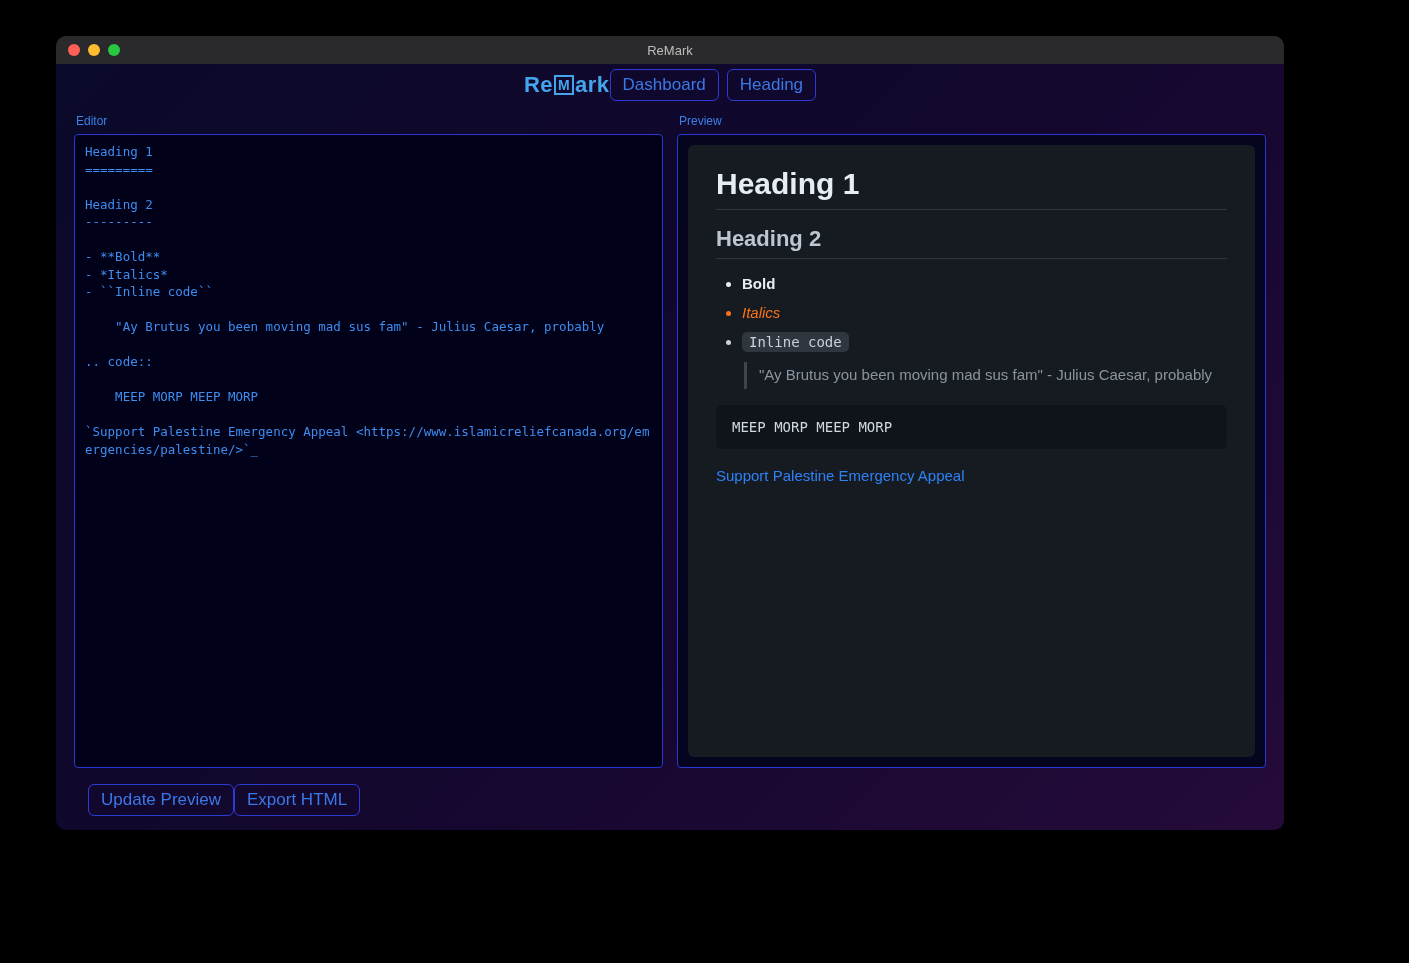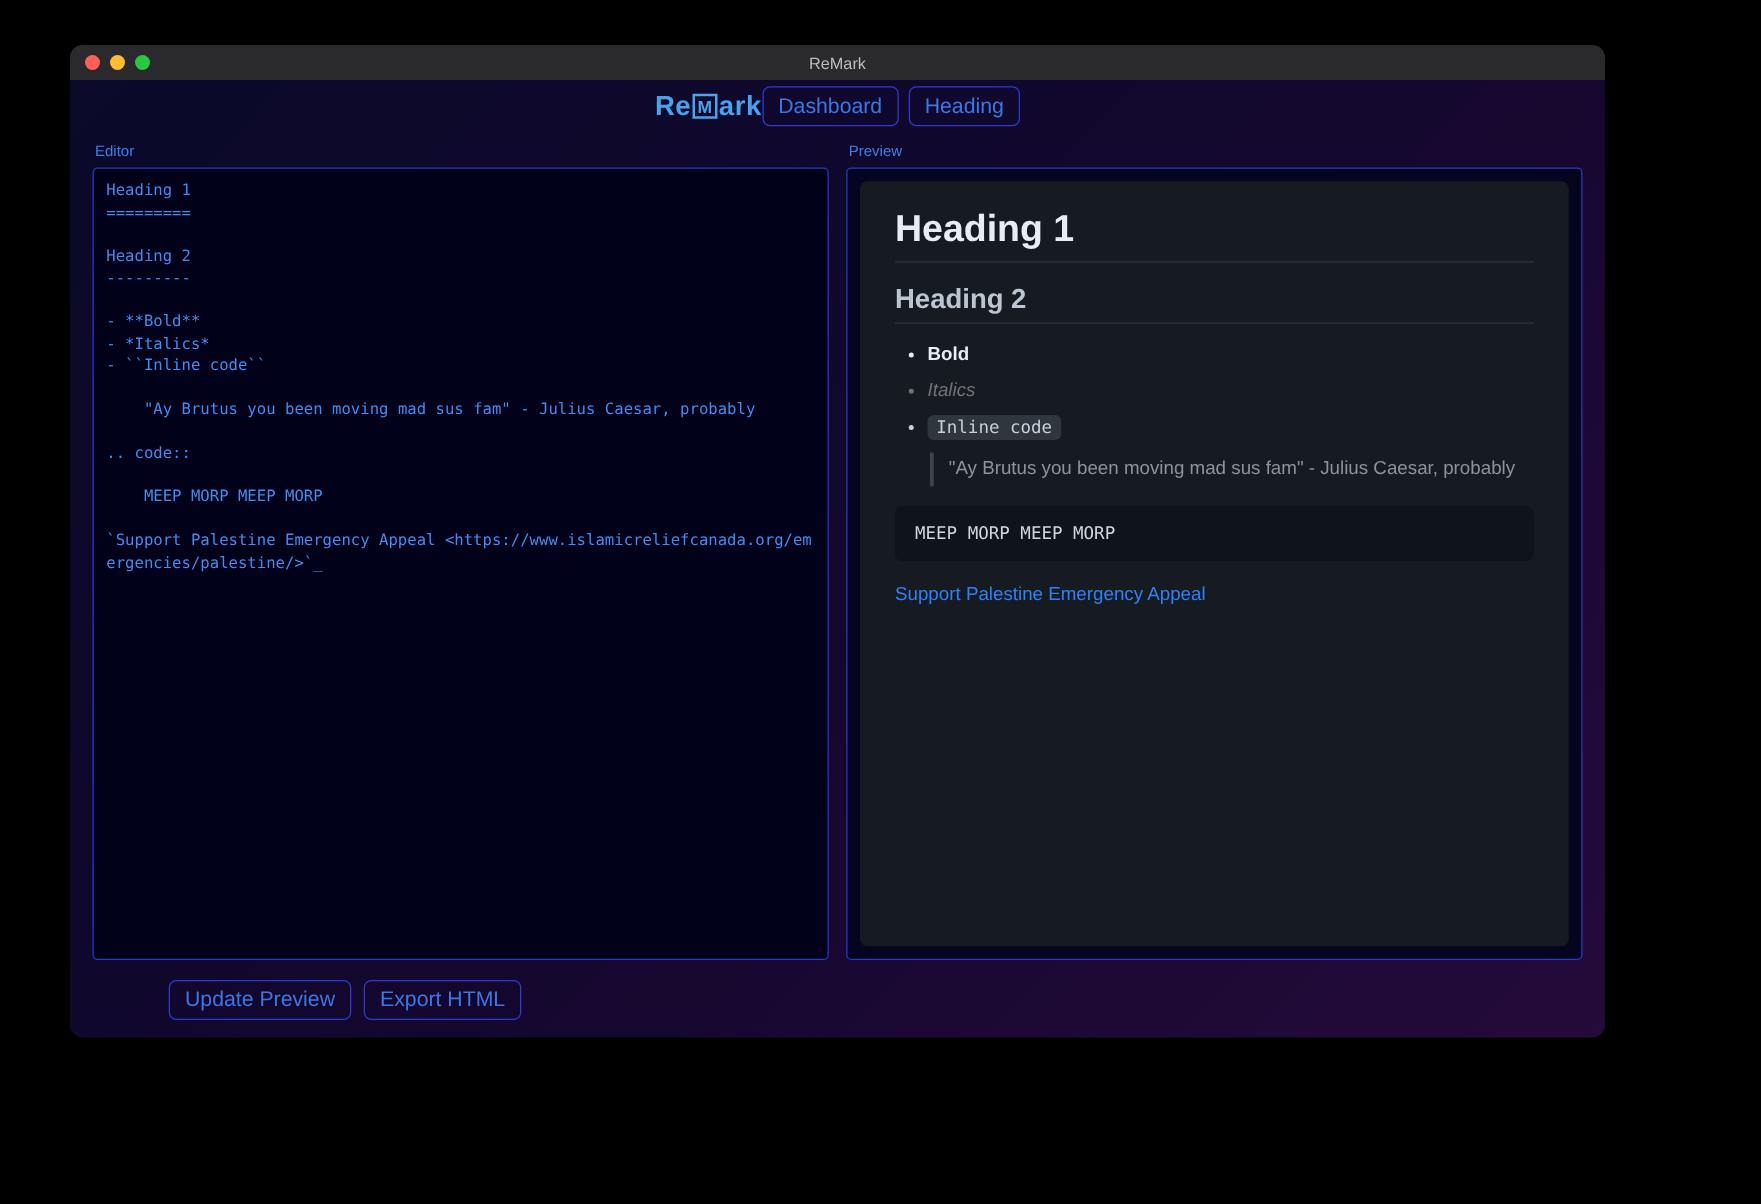--- a/index.html
+++ b/index.html
@@ -152,21 +152,21 @@
     margin-bottom: 16px;
   }
   .preview-inner ul {
     padding-left: 26px;
     margin-bottom: 8px;
   }
   .preview-inner li {
     margin-bottom: 12px;
   }
   .preview-inner li.bold-item { font-weight: 700; color:#e6edf3; }
-  .preview-inner li.italic-item { font-style: italic; color:#737373; }
+  .preview-inner li.italic-item { font-style: italic; color:#f97316; }
   .preview-inner li.code-item code {
     font-family: ui-monospace, Menlo, Monaco, Consolas, monospace;
     background: #30363d;
     color: #c9d1d9;
     padding: 2px 7px;
     border-radius: 5px;
     font-size: 14px;
   }
   .preview-inner blockquote {
     border-left: 3px solid #3d444d;
@@ -188,23 +188,21 @@
   }
   .preview-inner a {
     color: #2f81f7;
     text-decoration: none;
     font-size: 15px;
   }
 
   .bottombar {
     padding: 8px 18px 14px 32px;
     display: flex;
-    gap: 10px;
     flex: 0 0 auto;
-    margin-left: 47px;
   }
 </style>
 </head>
 <body>
 
 <div class="window">
 
   <div class="titlebar">
     <div class="traffic">
       <div class="tl red"></div>

